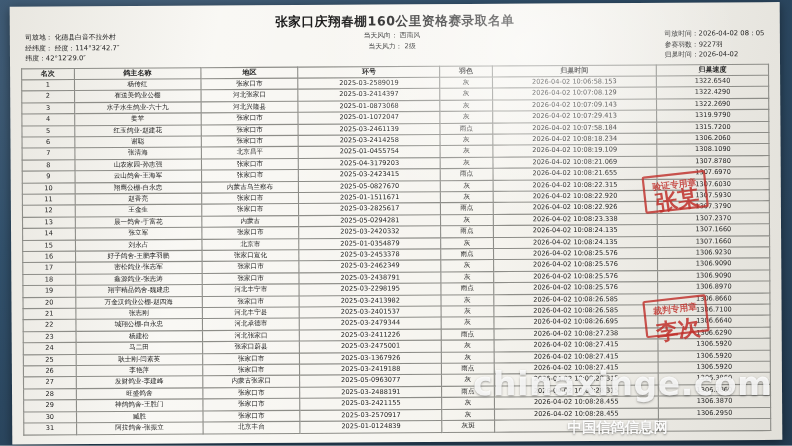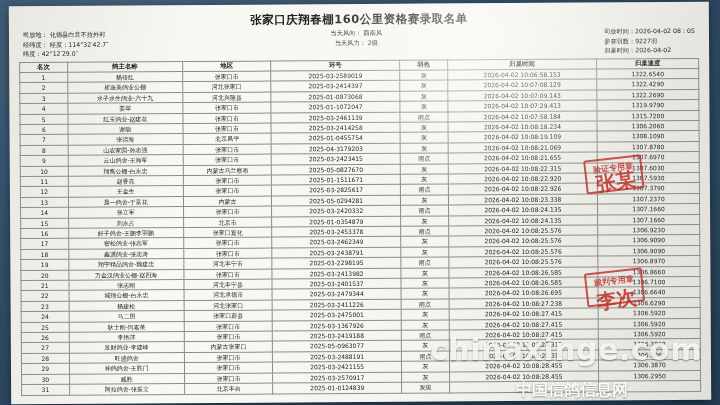--- a/index.html
+++ b/index.html
@@ -89,21 +89,21 @@
 
   
   .wm-main{
     position:absolute;left:430px;top:332px;
     font-size:30px;font-weight:bold;color:rgba(255,255,255,.86);
     text-shadow:0 1px 2px rgba(0,0,0,.35);
     letter-spacing:.5px;white-space:nowrap;
   }
   .wm-sub{
     position:absolute;left:516px;top:380px;
-    font-size:16px;font-weight:bold;color:rgba(255,255,255,.95);
+    font-size:13px;font-weight:bold;color:rgba(255,255,255,.95);
     text-shadow:0 1px 2px rgba(0,0,0,.4);white-space:nowrap;
   }
 </style>
 </head>
 <body>
 
 <div class="backdrop"></div>
 
 <div class="sheet">
   <div class="paper-inner">

